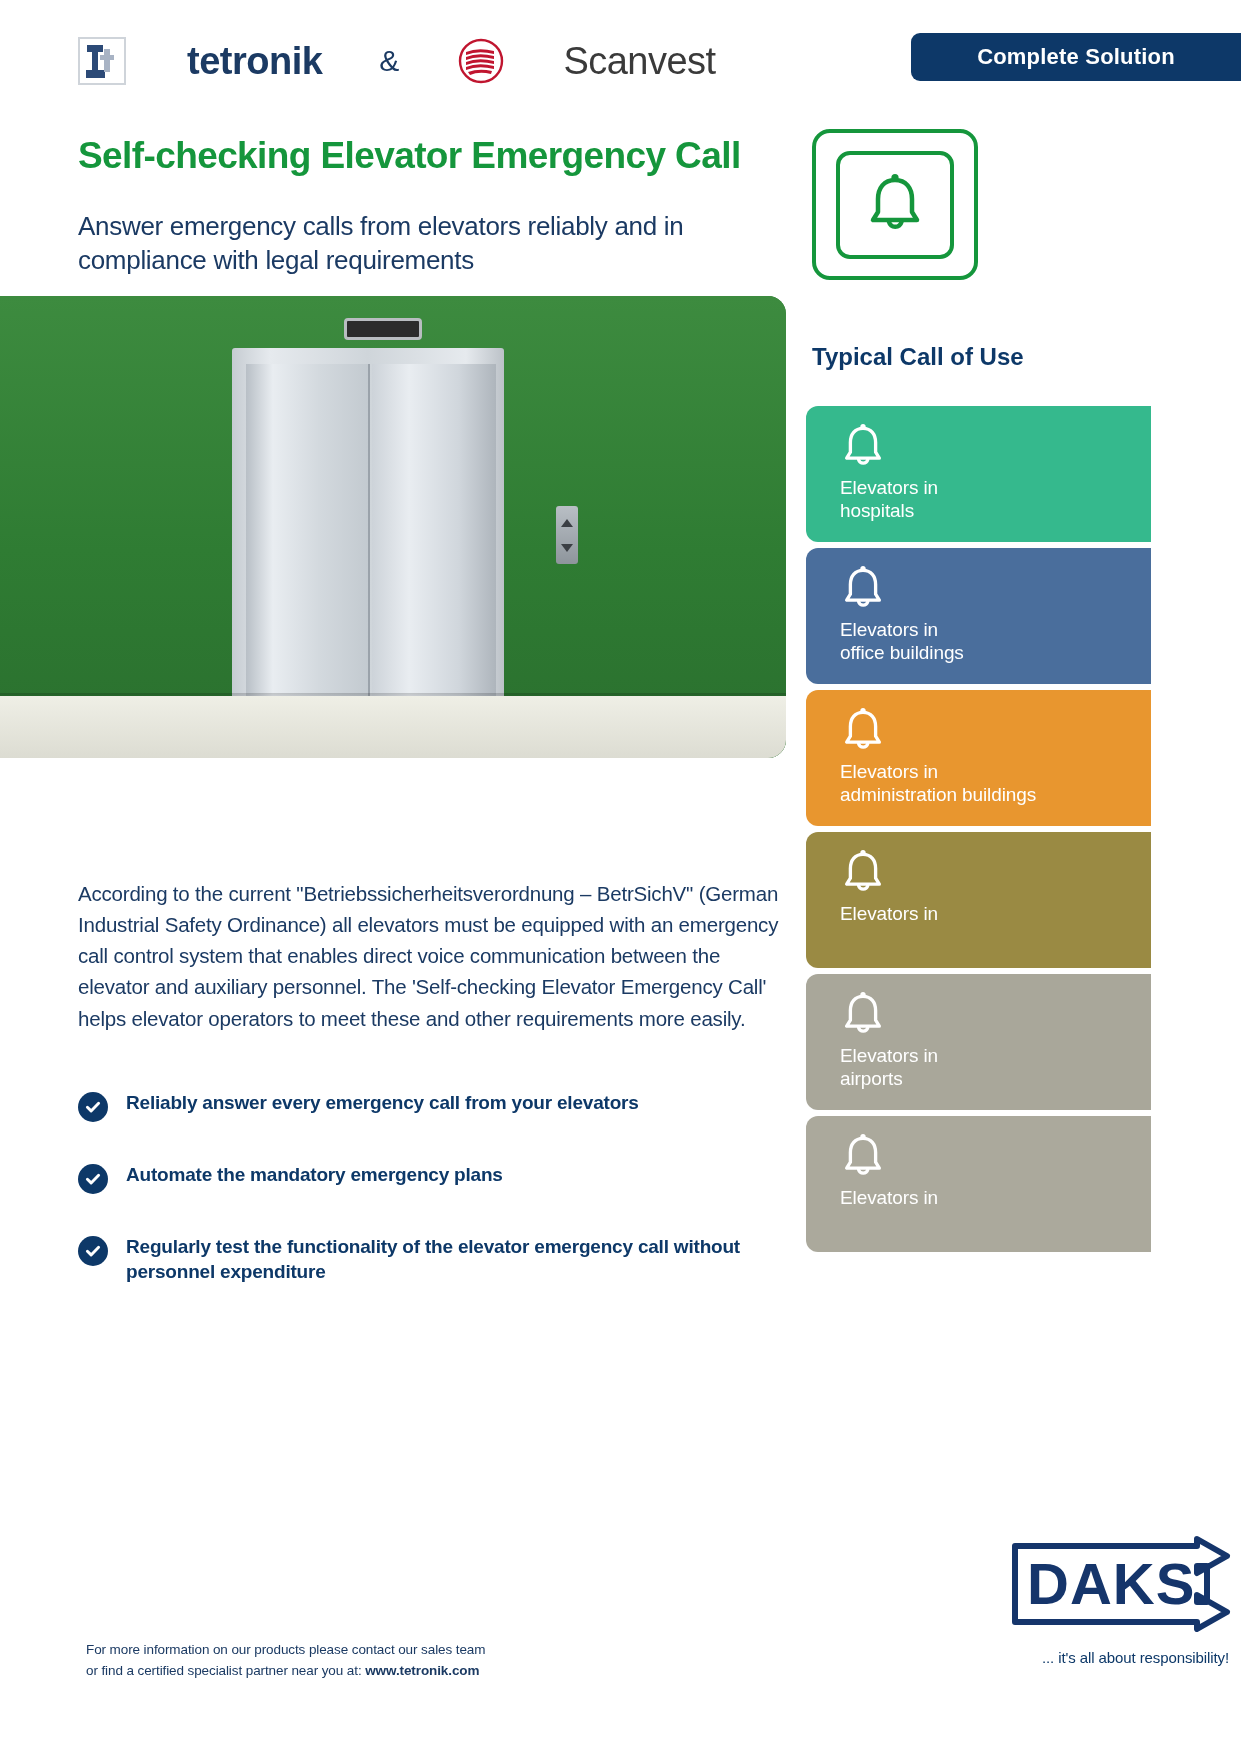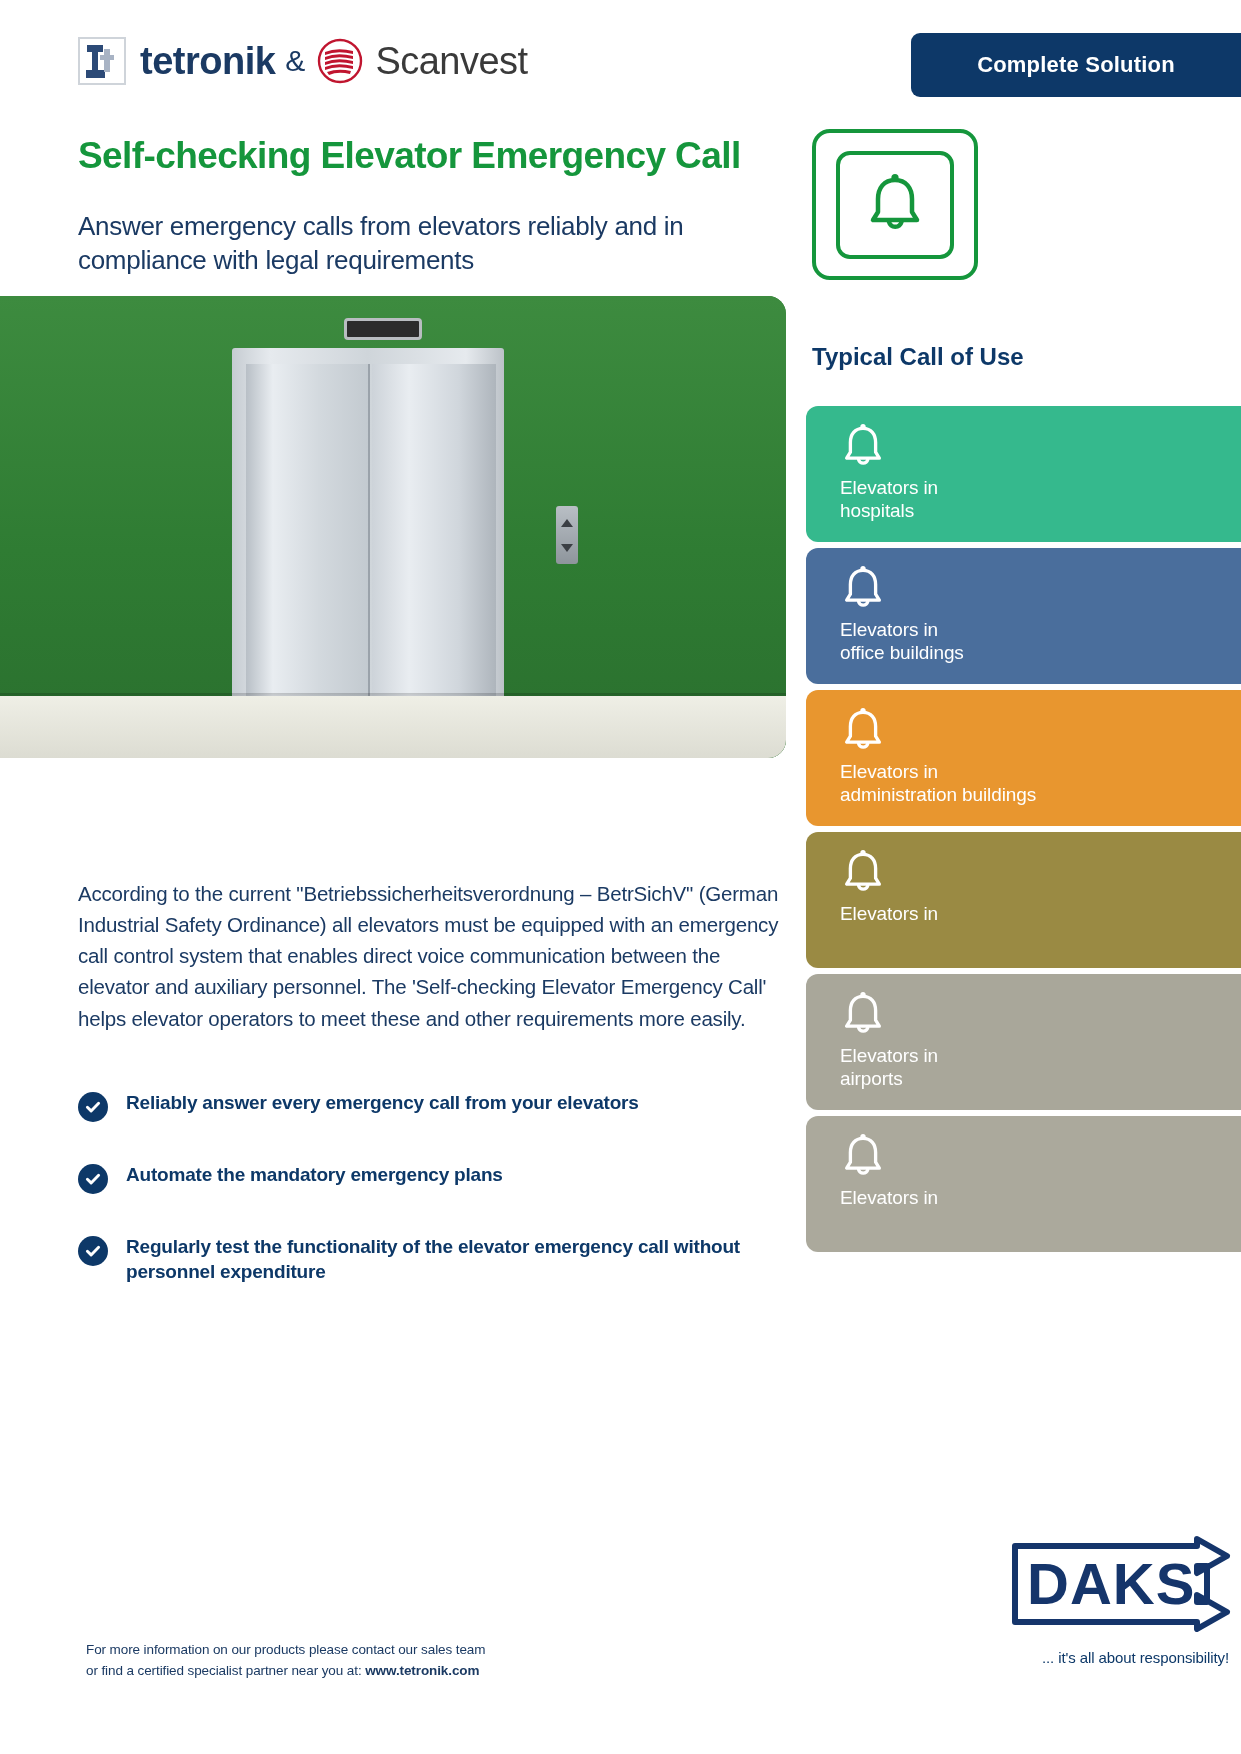--- a/index.html
+++ b/index.html
@@ -20,20 +20,21 @@
   }
 
   
   .brand-bar {
     position: absolute;
     left: 78px;
     top: 30px;
     display: flex;
     align-items: center;
     height: 62px;
+    gap: 47px;
   }
   .tetronik-mark {
     width: 48px; height: 48px;
     border: 2px solid #cfd4da;
     position: relative;
     margin-right: 14px;
     background: #fff;
     flex: none;
   }
   .tetronik-mark svg { position: absolute; left: 6px; top: 5px; }
@@ -62,21 +63,21 @@
     font-weight: normal;
     letter-spacing: -0.5px;
     line-height: 1;
   }
 
   .solution-badge {
     position: absolute;
     right: 0;
     top: 33px;
     min-width: 330px;
-    height: 64px;
+    height: 48px;
     background: #0d3868;
     border-radius: 9px 0 0 9px;
     display: flex;
     align-items: center;
     justify-content: center;
     padding: 0 34px;
   }
   .solution-badge span {
     color: #ffffff;
     font-size: 22px;
@@ -253,21 +254,21 @@
     width: 250px;
     font-size: 24px;
     font-weight: bold;
     color: #0d3868;
     line-height: 1.22;
   }
   .tiles {
     position: absolute;
     left: 806px;
     top: 406px;
-    width: 435px;
+    width: 345px;
   }
   .tile {
     position: relative;
     border-radius: 12px 0 0 12px;
     height: 136px;
     margin-bottom: 6px;
     padding: 16px 0 0 34px;
     color: #ffffff;
     overflow: hidden;
   }

